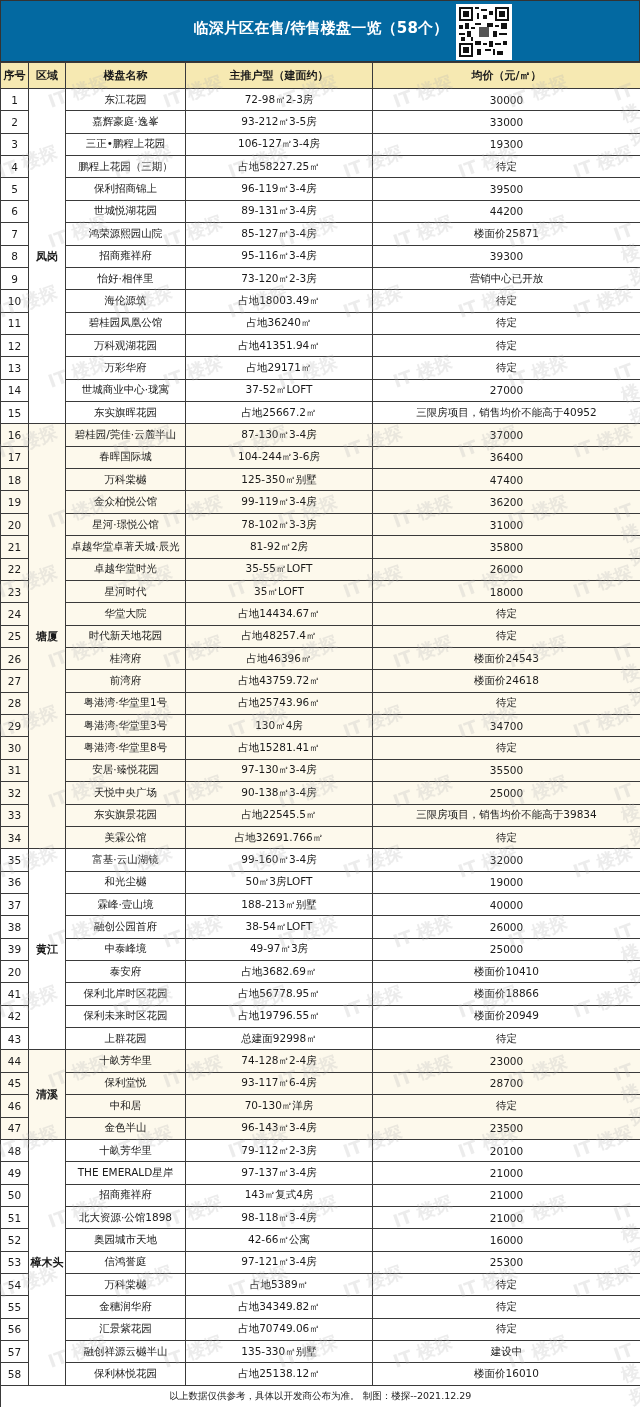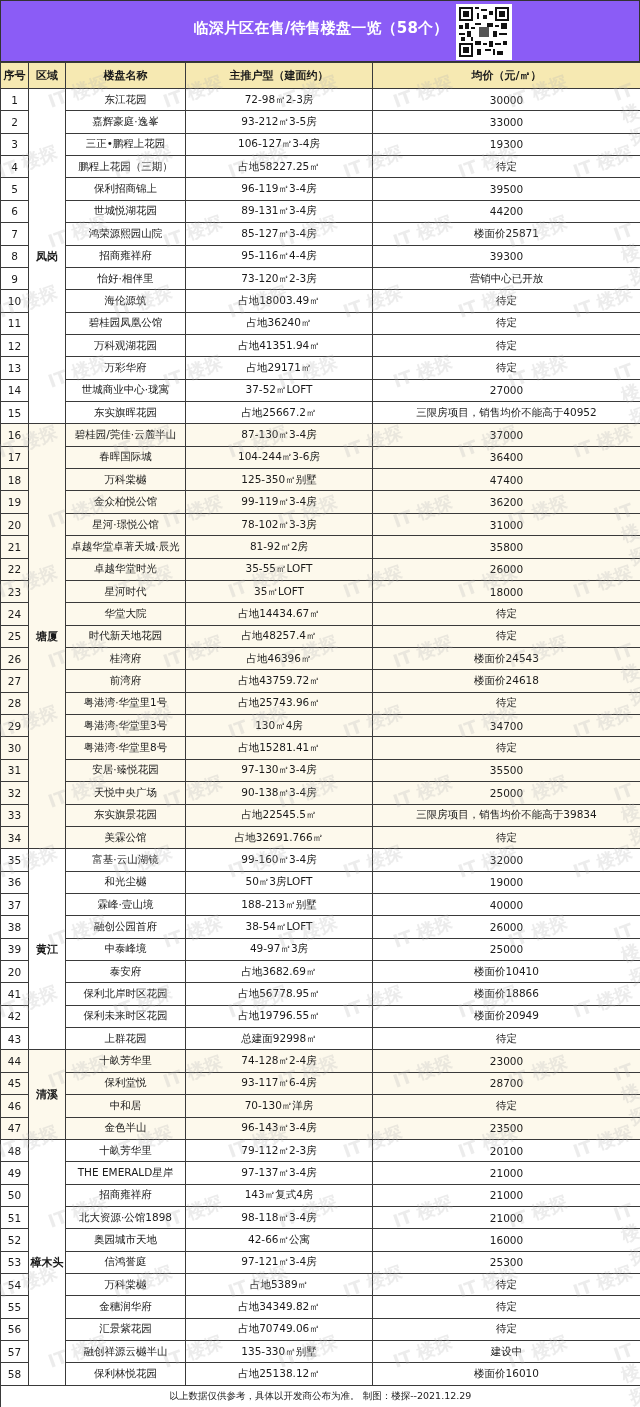--- a/index.html
+++ b/index.html
@@ -1,18 +1,18 @@
 <!DOCTYPE html>
 <html><head>
 <meta charset="utf-8">
 <style>
   * { margin:0; padding:0; box-sizing:border-box; }
   html, body { width:640px; height:1407px; overflow:hidden; background:#fff; }
   body { font-family:"DejaVu Sans","Liberation Sans",sans-serif; color:#1a1a1a; position:relative; }
-  .titlebar { position:absolute; left:0; top:0; width:640px; height:62px; background:#8b5cf6; border:1px solid #333; }
+  .titlebar { position:absolute; left:0; top:0; width:640px; height:62px; background:#0369a1; border:1px solid #333; }
   .title { position:absolute; left:0; top:18px; width:640px; text-align:center; color:#fff; font-weight:bold; font-size:15px; letter-spacing:0.2px; }
   .title span { display:inline-block; }
   .qr { position:absolute; left:455px; top:3px; width:56px; height:56px; background:#fff; padding:3px; }
   .qr svg { width:50px; height:50px; display:block; }
   table { position:absolute; left:0; top:62px; width:640px; border-collapse:collapse; table-layout:fixed; }
   th, td { border:1px solid #3a3a3a; text-align:center; vertical-align:middle; font-size:10.5px; white-space:nowrap; overflow:hidden; }
   th { background:#f6e9b2; height:26px; font-weight:bold; font-size:11px; }
   td { height:22.37px; }
   td.dist { font-weight:bold; font-size:11px; }
   .cream { background:#fdf9ec; }
@@ -128,21 +128,21 @@
       </tr>
       <tr class="white">
         <td>7</td>
         <td>鸿荣源熙园山院</td>
         <td>85-127㎡3-4房</td>
         <td>楼面价25871</td>
       </tr>
       <tr class="white">
         <td>8</td>
         <td>招商雍祥府</td>
-        <td>95-116㎡4-4房</td>
+        <td>95-116㎡3-4房</td>
         <td>39300</td>
       </tr>
       <tr class="white">
         <td>9</td>
         <td>怡好·相伴里</td>
         <td>73-120㎡2-3房</td>
         <td>营销中心已开放</td>
       </tr>
       <tr class="white">
         <td>10</td>

